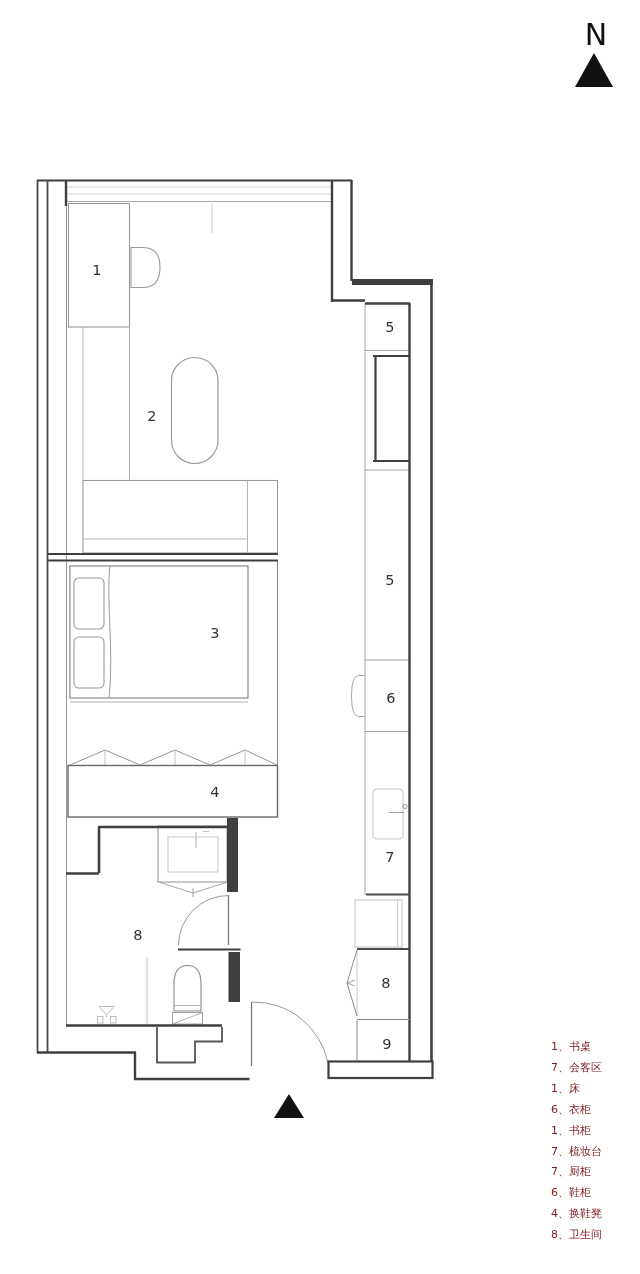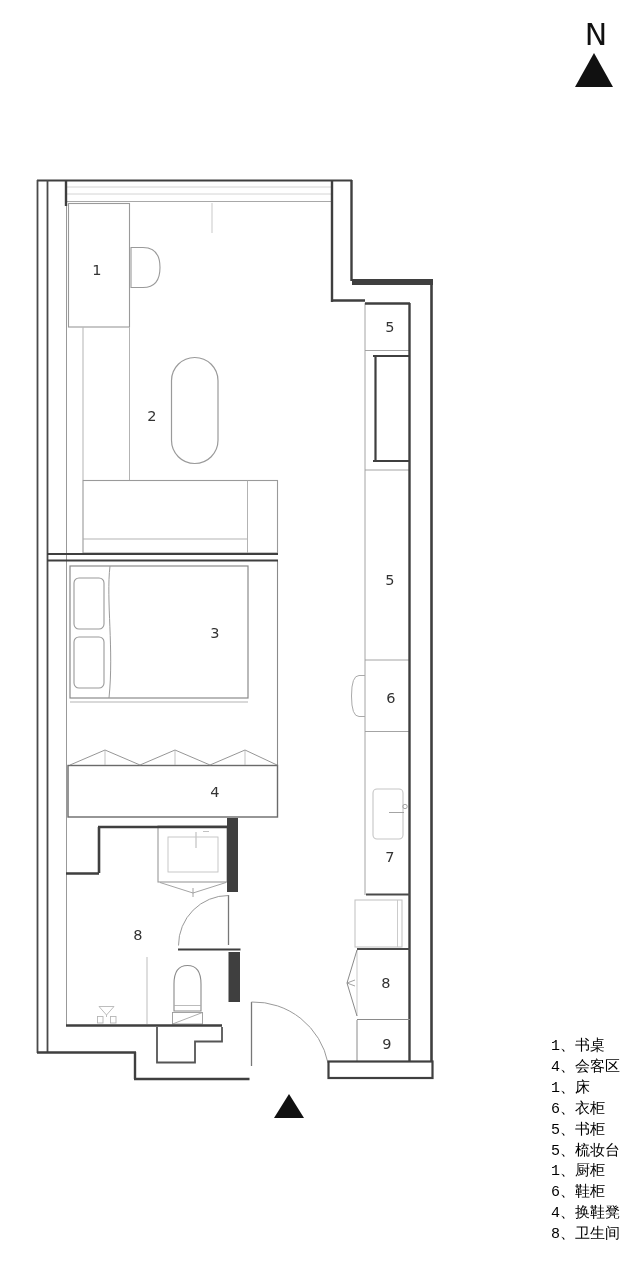--- a/index.html
+++ b/index.html
@@ -11,21 +11,21 @@
   .plan-label{
     position:absolute;transform:translate(-50%,-50%);
     font-size:14.5px;color:#333333;letter-spacing:0.5px;white-space:nowrap;
   }
   .north-label{
     position:absolute;transform:translate(-50%,-50%);
     font-size:30px;color:#111111;font-weight:400;
   }
   .legend{
     position:absolute;left:551px;top:1037px;
-    font-size:15px;line-height:20.9px;color:#000000;white-space:nowrap;font-family:Liberation Mono, monospace;
+    font-size:11px;line-height:20.9px;color:#7f1d1d;white-space:nowrap;
   }
   .legend-item{display:block;}
 </style>
 </head>
 <body>
 
 <div id="canvas">
 
   <svg id="plan-svg" width="640" height="1274" viewBox="0 0 640 1274" fill="none">
 
@@ -123,24 +123,24 @@
   <div class="plan-label" style="left:390px;top:327px;">5</div>
   <div class="plan-label" style="left:390px;top:580px;">5</div>
   <div class="plan-label" style="left:391px;top:698px;">6</div>
   <div class="plan-label" style="left:390px;top:857px;">7</div>
   <div class="plan-label" style="left:386px;top:983px;">8</div>
   <div class="plan-label" style="left:387px;top:1044px;">9</div>
   <div class="plan-label" style="left:138px;top:935px;">8</div>
 
   <div class="legend">
     <span class="legend-item">1、书桌</span>
-    <span class="legend-item">4、会客区</span>
+    <span class="legend-item">7、会客区</span>
     <span class="legend-item">1、床</span>
     <span class="legend-item">6、衣柜</span>
-    <span class="legend-item">5、书柜</span>
-    <span class="legend-item">5、梳妆台</span>
-    <span class="legend-item">1、厨柜</span>
+    <span class="legend-item">1、书柜</span>
+    <span class="legend-item">7、梳妆台</span>
+    <span class="legend-item">7、厨柜</span>
     <span class="legend-item">6、鞋柜</span>
     <span class="legend-item">4、换鞋凳</span>
     <span class="legend-item">8、卫生间</span>
   </div>
 
 </div>
 
 </body></html>

